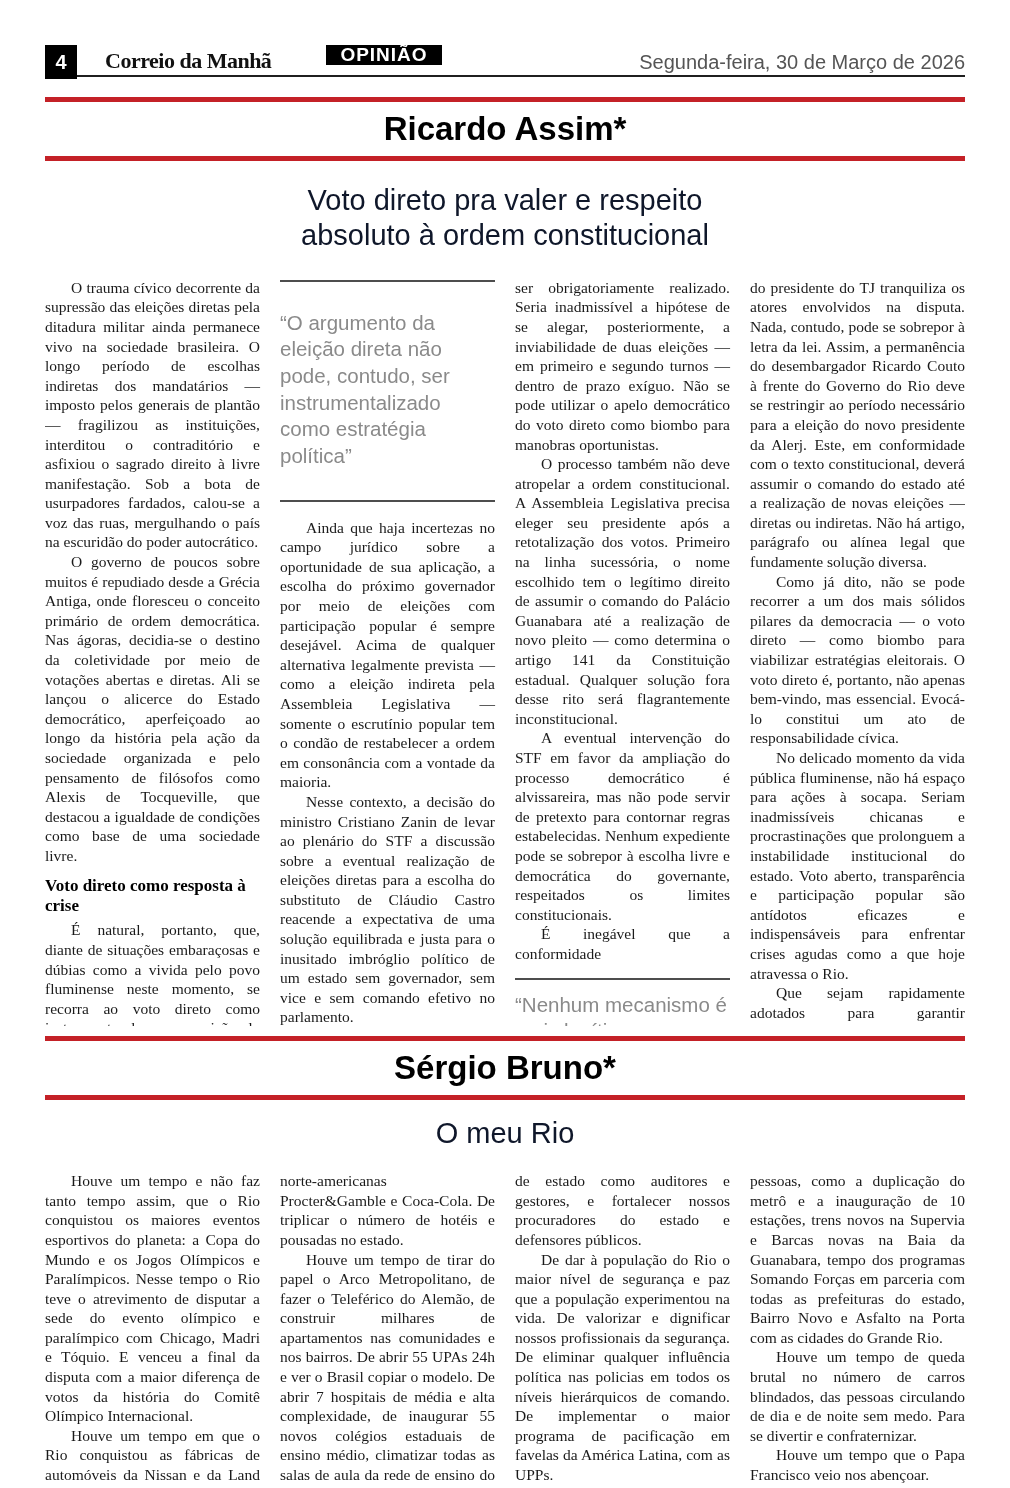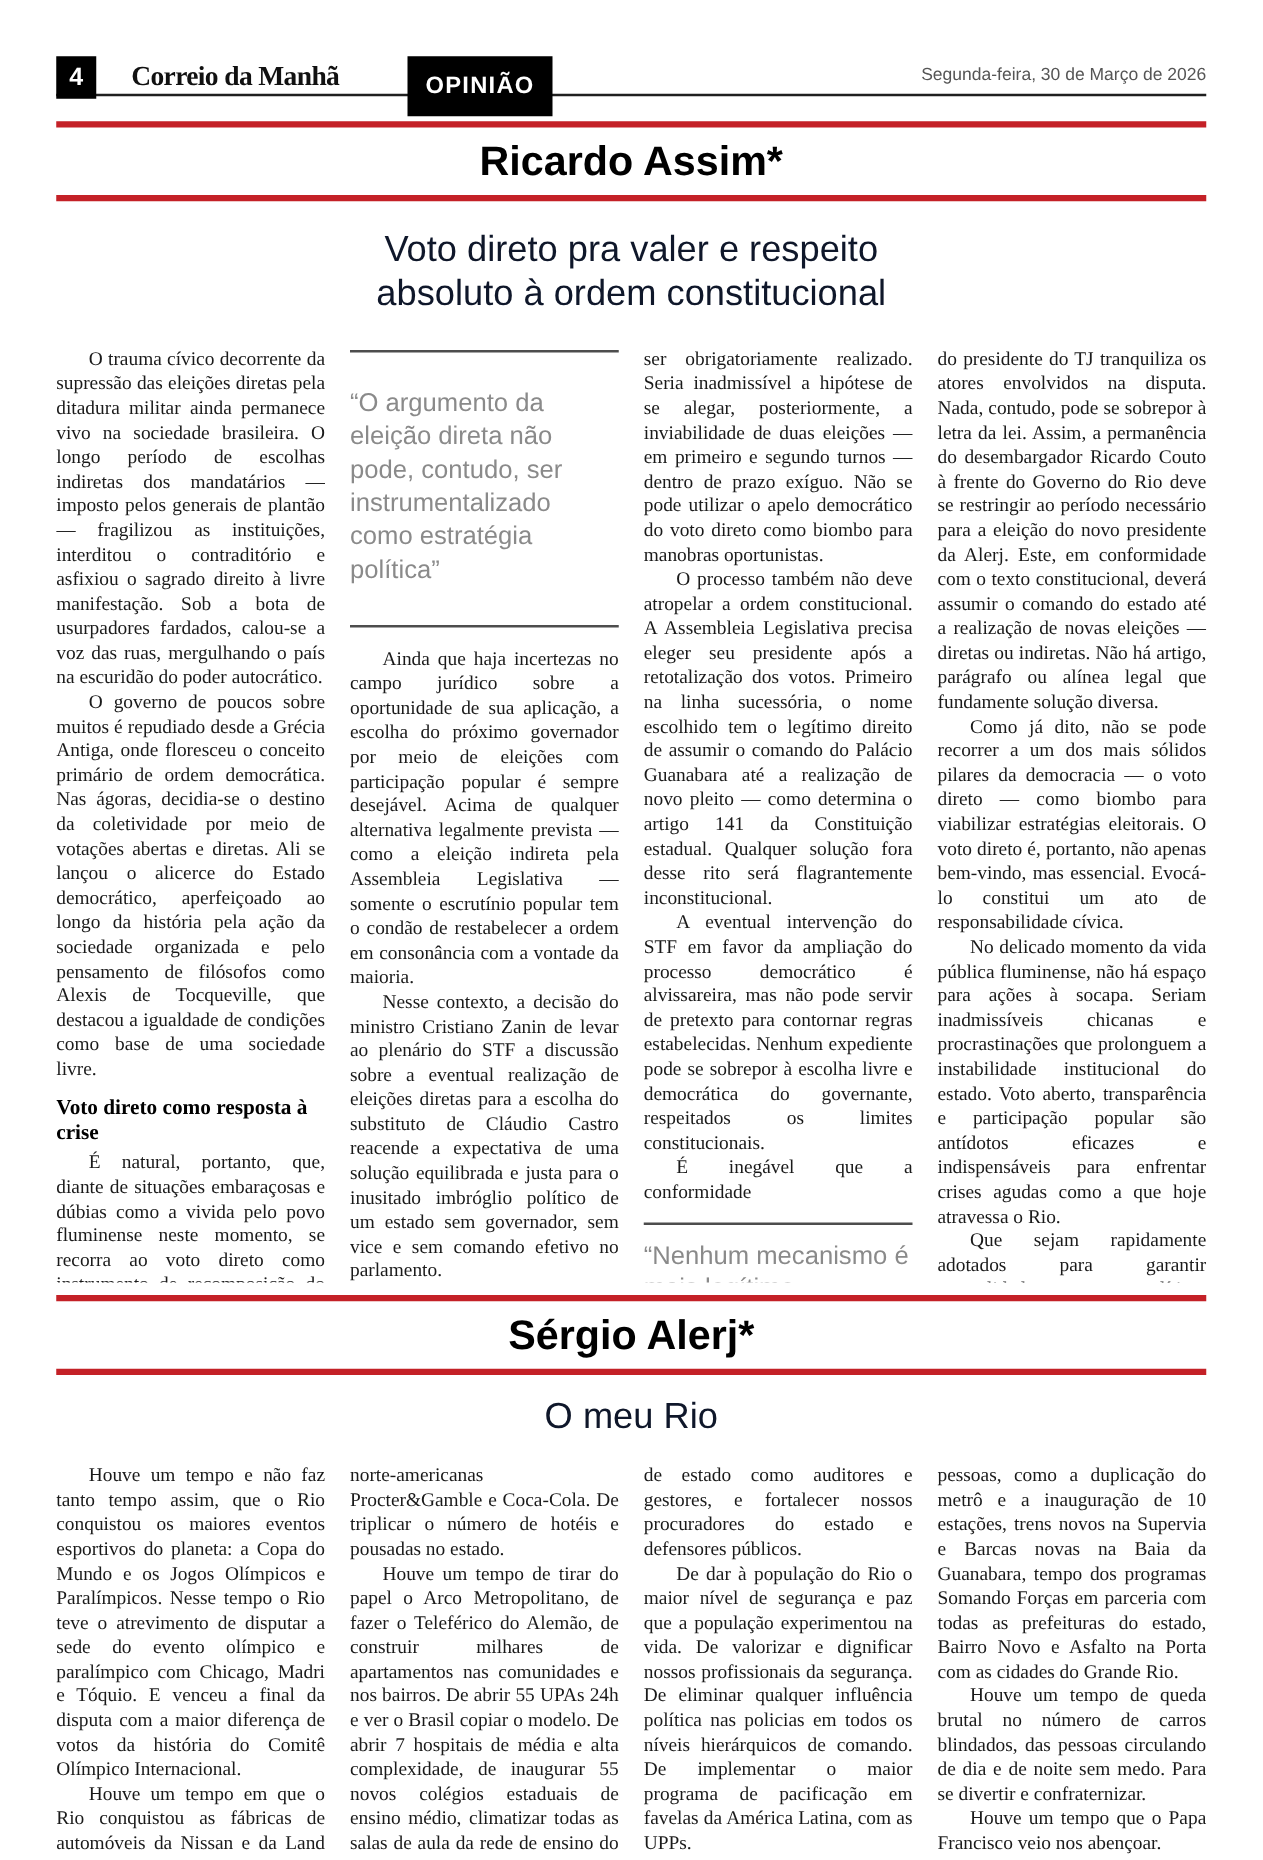--- a/index.html
+++ b/index.html
@@ -22,25 +22,25 @@
     display:flex; align-items:center; justify-content:center;
   }
   .masthead {
     font-family:"Liberation Serif", serif; font-weight:bold; font-size:22px;
     letter-spacing:-0.5px; color:#111; padding:3px 0 0 28px;
   }
   .section-badge {
     background:#000; color:#fff;
     font-family:"Liberation Sans", sans-serif; font-weight:bold; font-size:19px;
     letter-spacing:1px; height:16px; display:flex; align-items:center;
-    padding:16px 14px; margin-left:55px;
+    padding:2px 14px; margin-left:55px;
   }
   .page-date {
     margin-left:auto; font-family:"Liberation Sans", sans-serif;
-    font-size:14px; color:#555; padding-top:6px;
+    font-size:20px; color:#555; padding-top:6px;
   }
   
   .red-rule { height:5px; background:#c42127; }
   .author-headline {
     font-family:"Liberation Sans", sans-serif; font-weight:bold; font-size:33px;
     text-align:center; color:#000; margin:8px 0;
   }
   .article-title {
     font-family:"Liberation Sans", sans-serif; font-weight:400; font-size:29px;
     line-height:1.22; text-align:center; color:#0f172a;
@@ -116,21 +116,21 @@
       <p class="indent">No delicado momento da vida pública fluminense, não há espaço para ações à socapa. Seriam inadmissíveis chicanas e procrastinações que prolonguem a instabilidade institucional do estado. Voto aberto, transparência e participação popular são antídotos eficazes e indispensáveis para enfrentar crises agudas como a que hoje atravessa o Rio.</p>
       <p class="indent">Que sejam rapidamente adotados para garantir normalidade político-administrativa à sociedade e higidez às instituições.</p>
 
     </div>
 
   </div>
 </section>
 
 <section class="article">
   <div class="red-rule"></div>
-  <h1 class="author-headline">Sérgio Alerj*</h1>
+  <h1 class="author-headline">Sérgio Bruno*</h1>
   <div class="red-rule"></div>
   <h2 class="article-title single">O meu Rio</h2>
 
   <div class="columns second">
 
     <div class="col">
       <p class="indent">Houve um tempo e não faz tanto tempo assim, que o Rio conquistou os maiores eventos esportivos do planeta: a Copa do Mundo e os Jogos Olímpicos e Paralímpicos. Nesse tempo o Rio teve o atrevimento de disputar a sede do evento olímpico e paralímpico com Chicago, Madri e Tóquio. E venceu a final da disputa com a maior diferença de votos da história do Comitê Olímpico Internacional.</p>
       <p class="indent">Houve um tempo em que o Rio conquistou as fábricas de automóveis da Nissan e da Land Rover, superando na disputa os demais estados desejosos de sediar as plantas das gigantes japonesa e britânica. Assim como da coreana Hyundai Construction Equipment, da francesa Michelin, das</p>
     </div>
 

